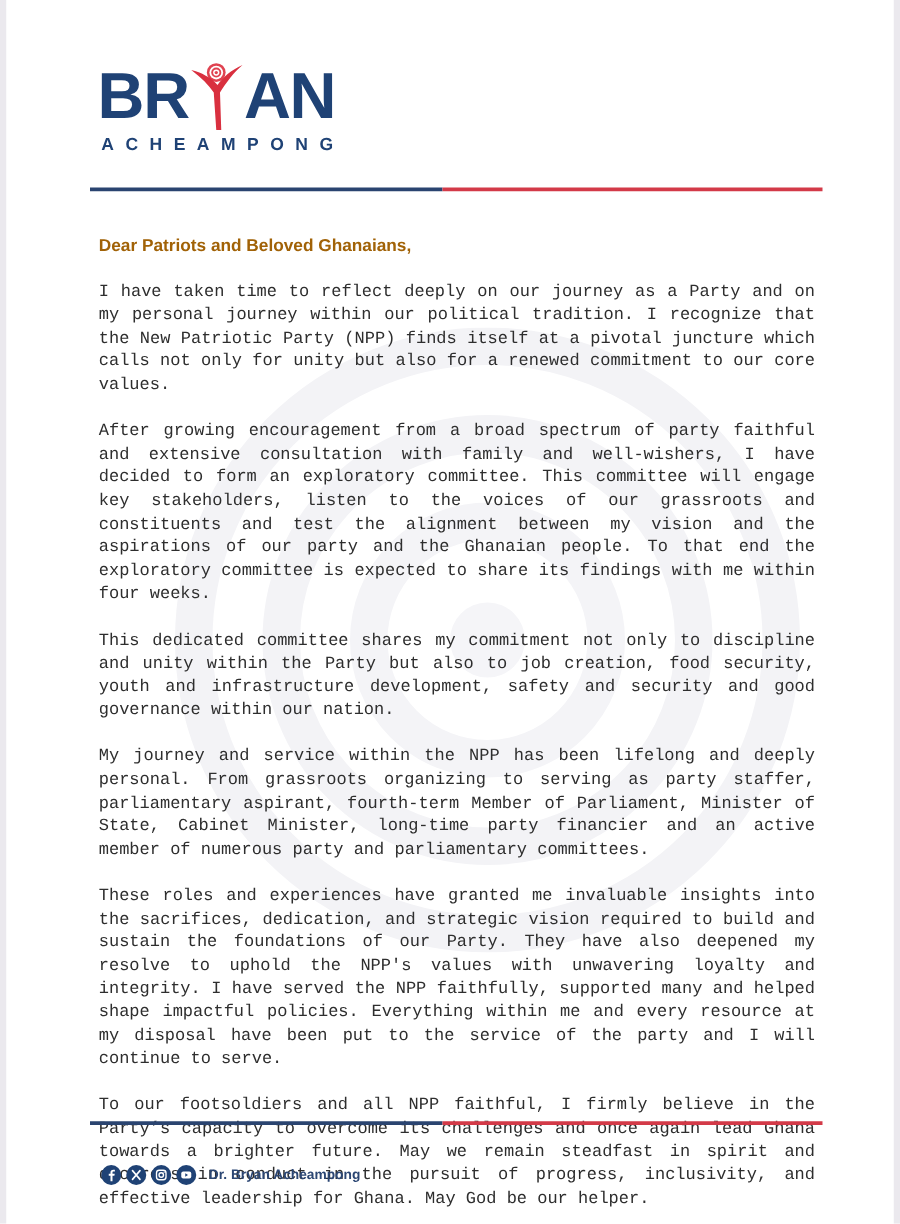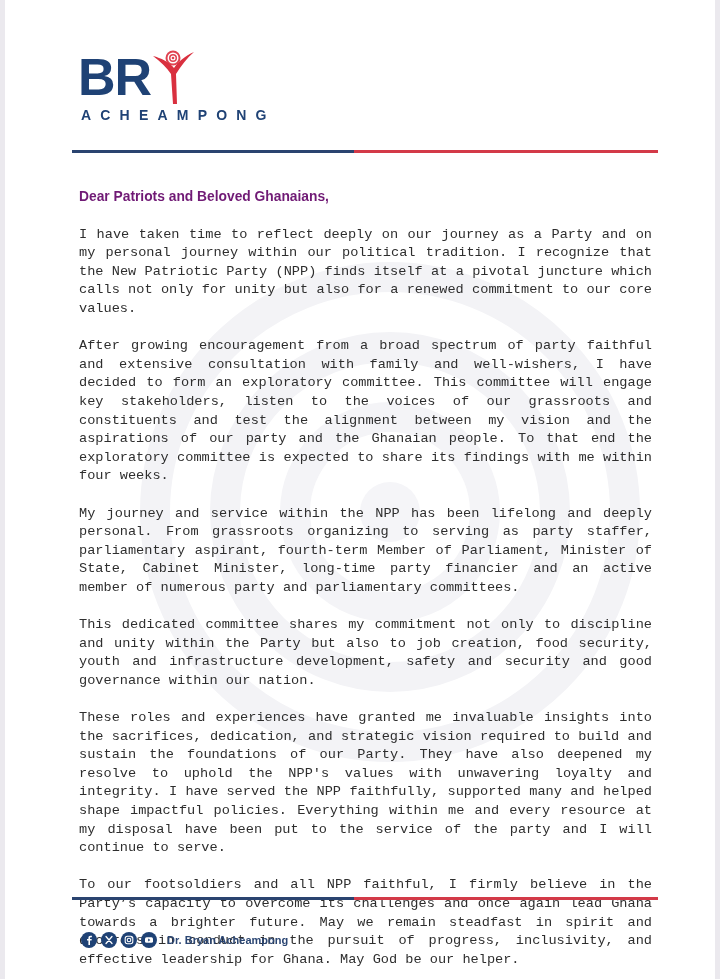--- a/index.html
+++ b/index.html
@@ -88,21 +88,21 @@
       left: 74px;
       top: 188px;
       width: 573px;
       color: #2e2e2e;
       font-family: "Liberation Sans", "DejaVu Sans", sans-serif;
       font-size: 13.6px;
       line-height: 18.6px;
     }
     .salutation {
       font-weight: bold;
-      color: #701a75;
+      color: #a16207;
       margin: 0 0 19px 0;
       font-size: 13.8px;
     }
     .letter p {
       margin: 0 0 18.6px 0;
       text-align: justify;
       font-family: Liberation Mono, monospace;
     }
     .closing {
       margin: 0;
@@ -156,35 +156,36 @@
 
           <circle cx="22" cy="10" r="7.5" fill="#e04250"></circle>
           <circle cx="22" cy="10" r="5.5" fill="#ffffff"></circle>
           <circle cx="22" cy="10" r="4" fill="#e04250"></circle>
           <circle cx="22" cy="10" r="2.5" fill="#ffffff"></circle>
           <circle cx="22" cy="10" r="1.3" fill="#e04250"></circle>
 
           <path d="M2 8 C10 14, 16 20, 20 26 L22 56 L26 56 L25 26 C30 18, 36 10, 43 4 C34 8, 27 14, 23 20 C18 14, 10 10, 2 8 Z" fill="#d9303f"></path>
         </svg>
       </span>
+      <span>AN</span>
     </div>
     <div class="logo-sub">ACHEAMPONG</div>
   </div>
 
   <div class="rule rule-top">
     <div class="blue"></div>
     <div class="red"></div>
   </div>
 
   <div class="letter">
     <div class="salutation">Dear Patriots and Beloved Ghanaians,</div>
     <p>I have taken time to reflect deeply on our journey as a Party and on my personal journey within our political tradition. I recognize that the New Patriotic Party (NPP) finds itself at a pivotal juncture which calls not only for unity but also for a renewed commitment to our core values.</p>
     <p>After growing encouragement from a broad spectrum of party faithful and extensive consultation with family and well-wishers, I have decided to form an exploratory committee. This committee will engage key stakeholders, listen to the voices of our grassroots and constituents and test the alignment between my vision and the aspirations of our party and the Ghanaian people. To that end the exploratory committee is expected to share its findings with me within four weeks.</p>
+    <p>This dedicated committee shares my commitment not only to discipline and unity within the Party but also to job creation, food security, youth and infrastructure development, safety and security and good governance within our nation.</p>
     <p>My journey and service within the NPP has been lifelong and deeply personal. From grassroots organizing to serving as party staffer, parliamentary aspirant, fourth-term Member of Parliament, Minister of State, Cabinet Minister, long-time party financier and an active member of numerous party and parliamentary committees.</p>
-    <p>This dedicated committee shares my commitment not only to discipline and unity within the Party but also to job creation, food security, youth and infrastructure development, safety and security and good governance within our nation.</p>
     <p>These roles and experiences have granted me invaluable insights into the sacrifices, dedication, and strategic vision required to build and sustain the foundations of our Party. They have also deepened my resolve to uphold the NPP's values with unwavering loyalty and integrity. I have served the NPP faithfully, supported many and helped shape impactful policies. Everything within me and every resource at my disposal have been put to the service of the party and I will continue to serve.</p>
     <p>To our footsoldiers and all NPP faithful, I firmly believe in the Party’s capacity to overcome its challenges and once again lead Ghana towards a brighter future. May we remain steadfast in spirit and decorous in conduct in the pursuit of progress, inclusivity, and effective leadership for Ghana. May God be our helper.</p>
     <p class="closing">With decorous and resolve.</p>
   </div>
 
   <div class="rule rule-bottom">
     <div class="blue"></div>
     <div class="red"></div>
   </div>
 

